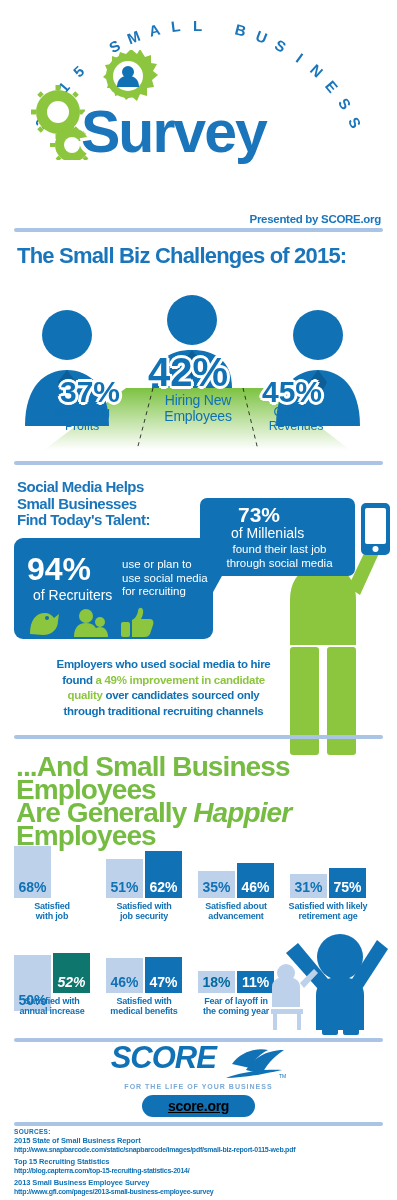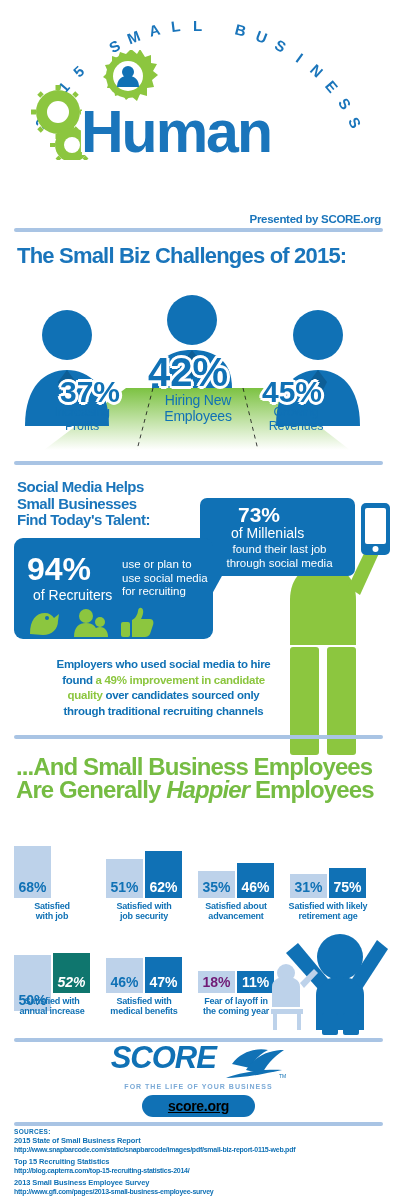--- a/index.html
+++ b/index.html
@@ -151,21 +151,21 @@
   }
   .s2foot em{color:#8cc63f;font-style:normal;}
 
   
   .s3title{
     position:absolute;
     left:16px; top:755px;
     width:375px;
     color:#76bc43;
     font-weight:bold;
-    font-size:24px;
+    font-size:28px;
     line-height:23px;
     letter-spacing:-0.9px;
   }
   .s3title i{font-style:italic;}
 
   .legend{position:absolute;left:194px;top:810px;}
   .legend-row{display:flex;align-items:center;margin-bottom:5px;}
   .legend-sw{width:16px;height:14px;margin-right:7px;}
   .legend-tx{color:#1071b5;font-weight:bold;font-size:9.5px;letter-spacing:-0.2px;}
   .bar{position:absolute;bottom:0;display:flex;align-items:flex-end;justify-content:center;}
@@ -280,21 +280,21 @@
         </g>
       </g>
 
       <g transform="translate(98,26)">
         <circle cx="0" cy="-4" r="6" fill="#1071b5"></circle>
         <path d="M-11,11 C-11,3 -6,0 0,0 C6,0 11,3 11,11 Z" fill="#1071b5"></path>
       </g>
     </svg>
 
 
-    <div class="bigtitle title-human">Human</div>
+    <div class="bigtitle title-human">Survey</div>
   </div>
 
   <div class="hrule" style="top:228px;"></div>
   <div class="presented">Presented by SCORE.org</div>
 
   <div class="sec-title s1title">The Small Biz Challenges of 2015:</div>
 
   <svg class="abs" style="left:0px;top:278px;" width="397" height="175" viewBox="0 0 397 175">
 
     <defs>
@@ -480,21 +480,21 @@
         <span class="barval" style="color: rgb(16, 113, 181);">46%</span>
       </div>
       <div class="bar" style="position: absolute; left: 145px; width: 37px; height: 35.72px; top: 957.28px; background: rgb(16, 113, 181);">
         <span class="barval" style="color: rgb(255, 255, 255);">47%</span>
       </div>
       <div class="barlbl" style="left: 101px; top: 996px; width: 86px;">
         <div>Satisfied with</div>
         <div>medical benefits</div>
       </div>
       <div class="bar" style="position: absolute; left: 198px; width: 37px; height: 22px; top: 971px; background: rgb(189, 210, 234);">
-        <span class="barval" style="color: #701a75;">18%</span>
+        <span class="barval" style="color: #0369a1;">18%</span>
       </div>
       <div class="bar" style="position: absolute; left: 237px; width: 37px; height: 22px; top: 971px; background: rgb(16, 113, 181);">
         <span class="barval" style="color: rgb(255, 255, 255);">11%</span>
       </div>
       <div class="barlbl" style="left: 193px; top: 996px; width: 86px;">
         <div>Fear of layoff in</div>
         <div>the coming year</div>
       </div>
     </div>
 

